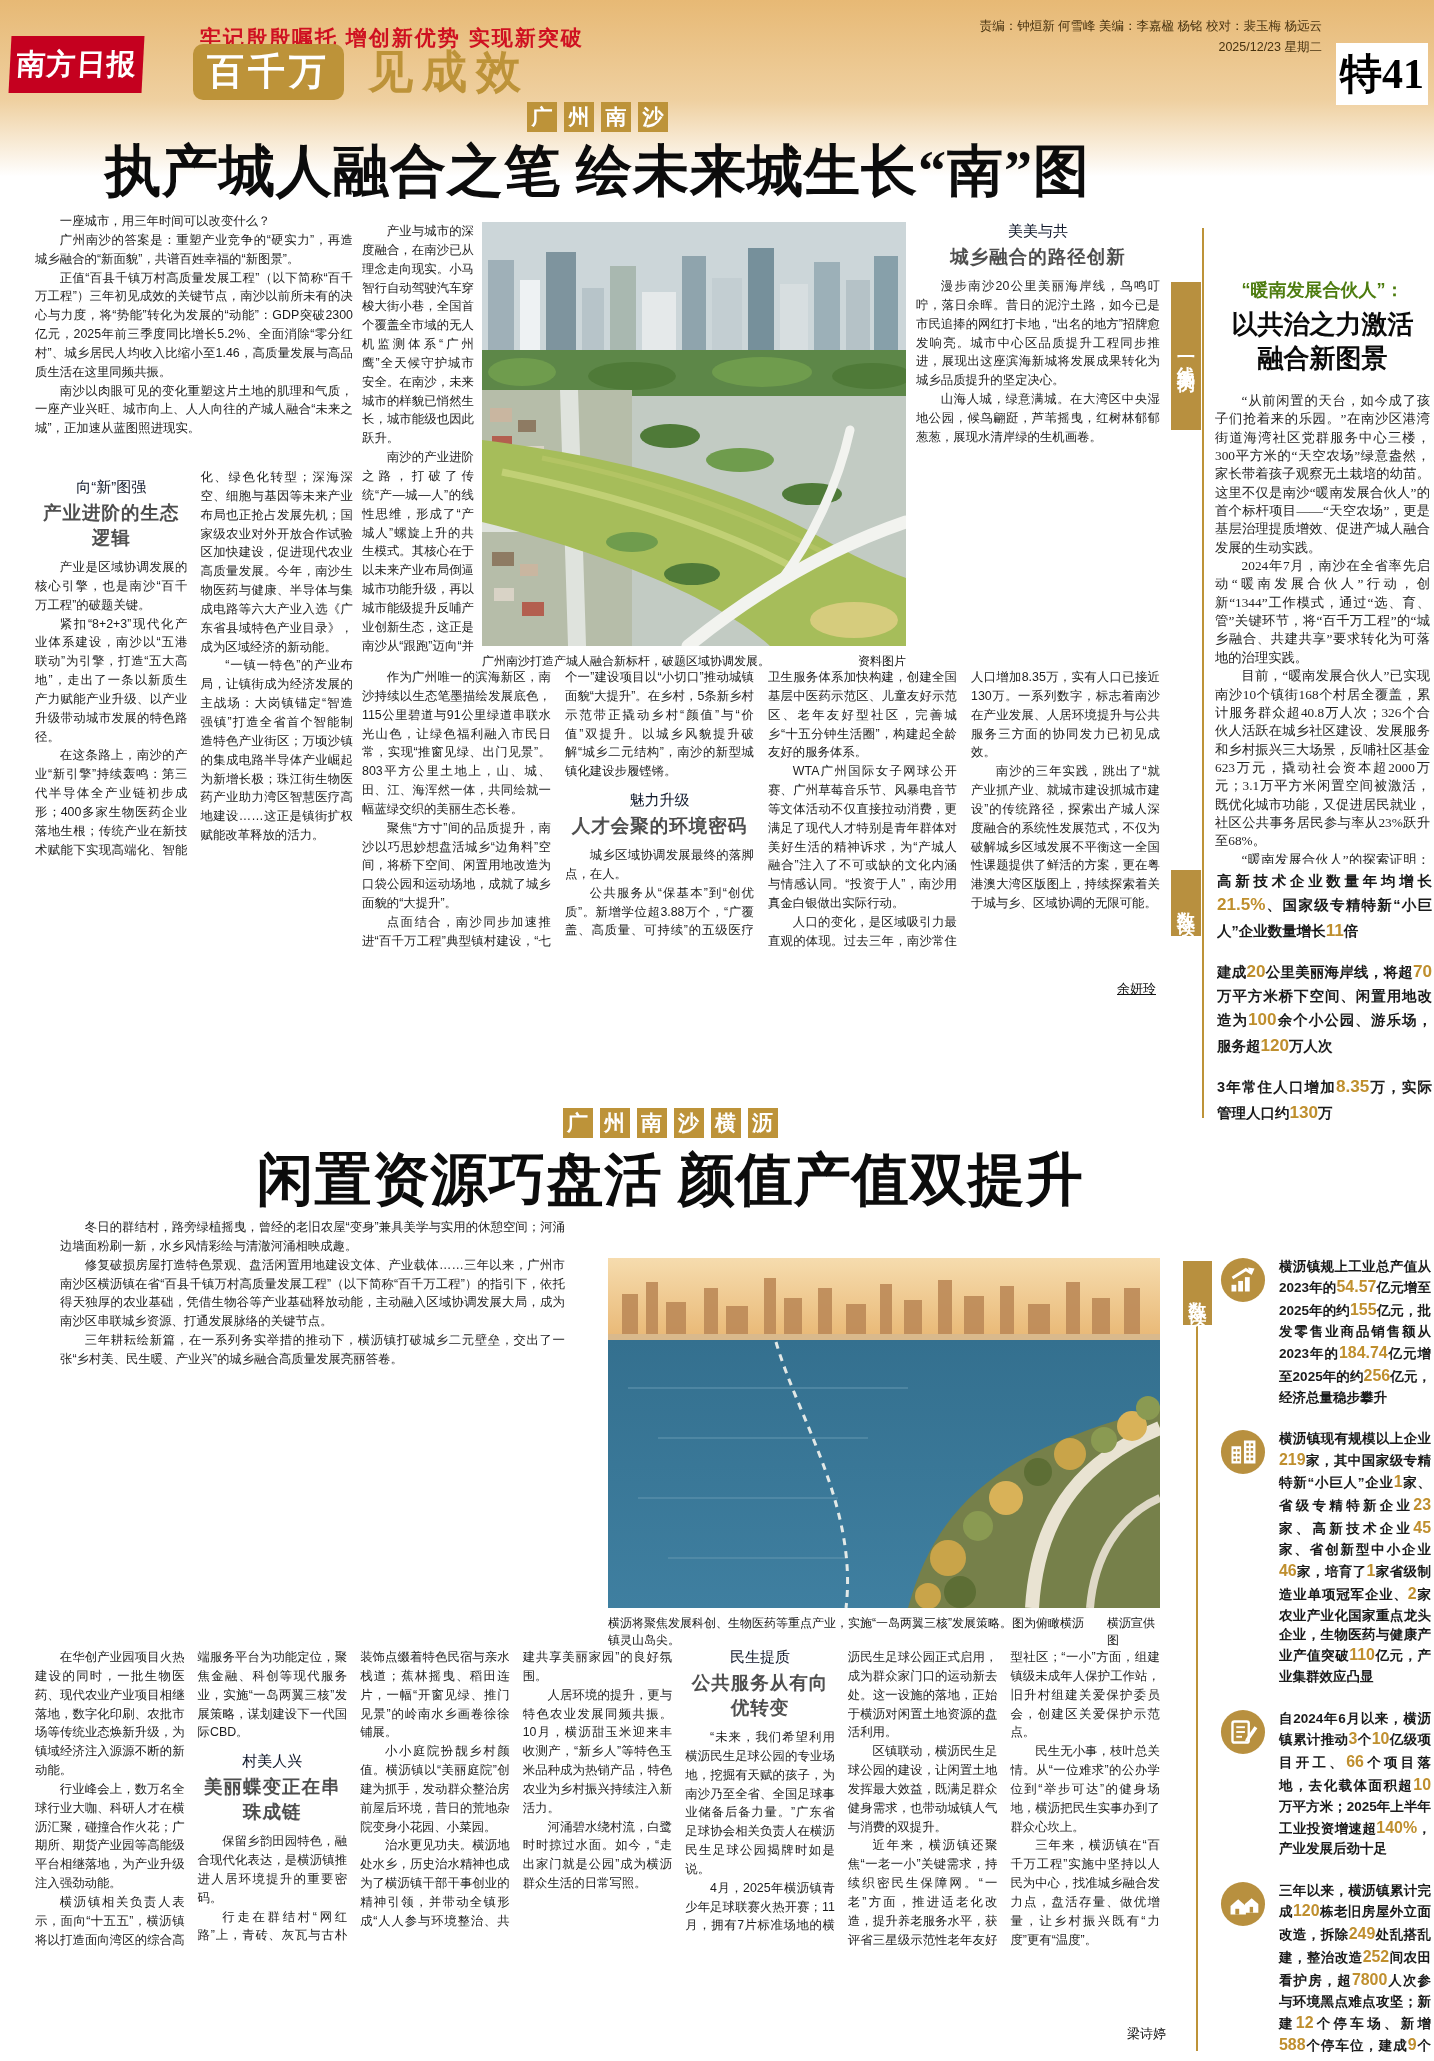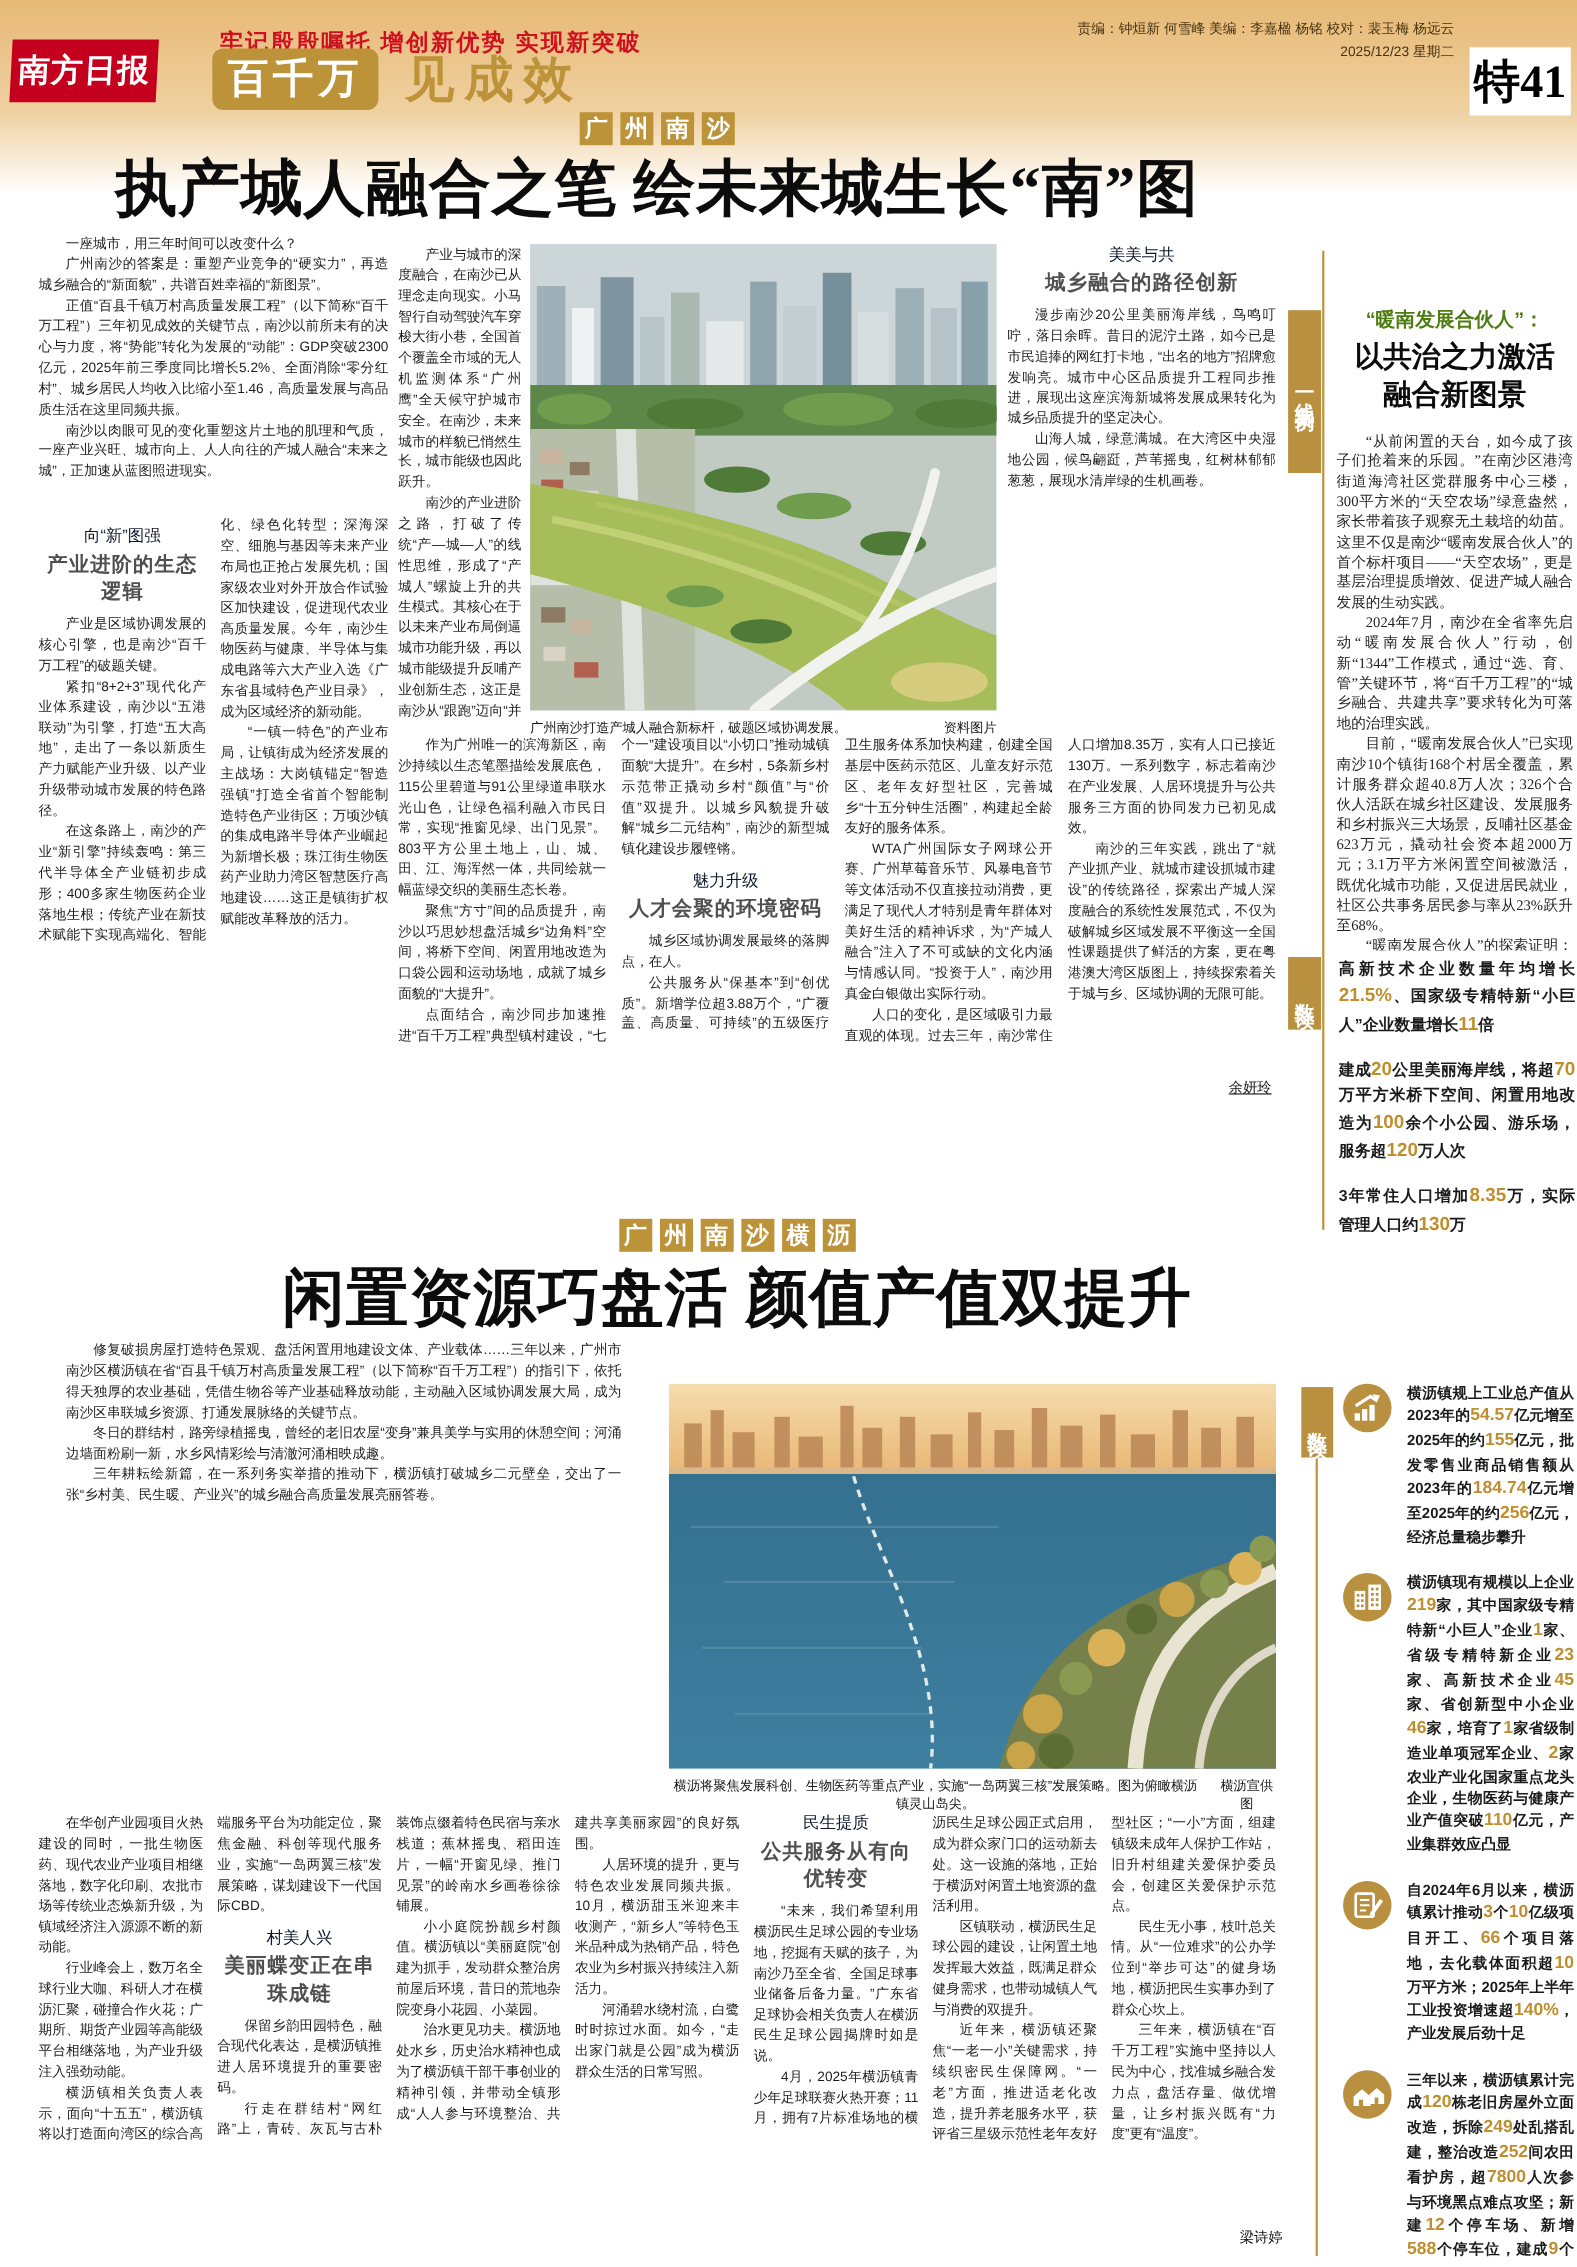--- a/index.html
+++ b/index.html
@@ -229,27 +229,27 @@
         <span class="kbox">州</span>
         <span class="kbox">南</span>
         <span class="kbox">沙</span>
         <span class="kbox">横</span>
         <span class="kbox">沥</span>
       </div>
     <div class="abs headline" style="left:180px;top:42px;width:980px;font-size:57px;">闲置资源巧盘活 颜值产值双提升</div>
 
     <div class="abs zone bodytext" style="left:60px;top:118px;width:505px;height:232px;">
       <div>
+          <p>冬日的群结村，路旁绿植摇曳，曾经的老旧农屋“变身”兼具美学与实用的休憩空间；河涌边墙面粉刷一新，水乡风情彩绘与清澈河涌相映成趣。</p>
           <p>修复破损房屋打造特色景观、盘活闲置用地建设文体、产业载体……三年以来，广州市南沙区横沥镇在省“百县千镇万村高质量发展工程”（以下简称“百千万工程”）的指引下，依托得天独厚的农业基础，凭借生物谷等产业基础释放动能，主动融入区域协调发展大局，成为南沙区串联城乡资源、打通发展脉络的关键节点。</p>
-          <p>冬日的群结村，路旁绿植摇曳，曾经的老旧农屋“变身”兼具美学与实用的休憩空间；河涌边墙面粉刷一新，水乡风情彩绘与清澈河涌相映成趣。</p>
           <p>三年耕耘绘新篇，在一系列务实举措的推动下，横沥镇打破城乡二元壁垒，交出了一张“乡村美、民生暖、产业兴”的城乡融合高质量发展亮丽答卷。</p>
         </div>
     </div>
 
-    <div class="abs" style="left:608px;top:158px;width:552px;text-align:center;">
+    <div class="abs" style="left:608px;top:158px;width:552px;">
       <svg class="photo" width="552" height="350" viewBox="0 0 552 350">
         <defs>
           <linearGradient id="sky2" x1="0" y1="0" x2="0" y2="1">
             <stop offset="0" stop-color="#f6dcae"></stop>
               <stop offset="1" stop-color="#e9b977"></stop>
           </linearGradient>
           <linearGradient id="water2" x1="0" y1="0" x2="0" y2="1">
             <stop offset="0" stop-color="#34708f"></stop>
               <stop offset="1" stop-color="#3f7fa0"></stop>
           </linearGradient>

